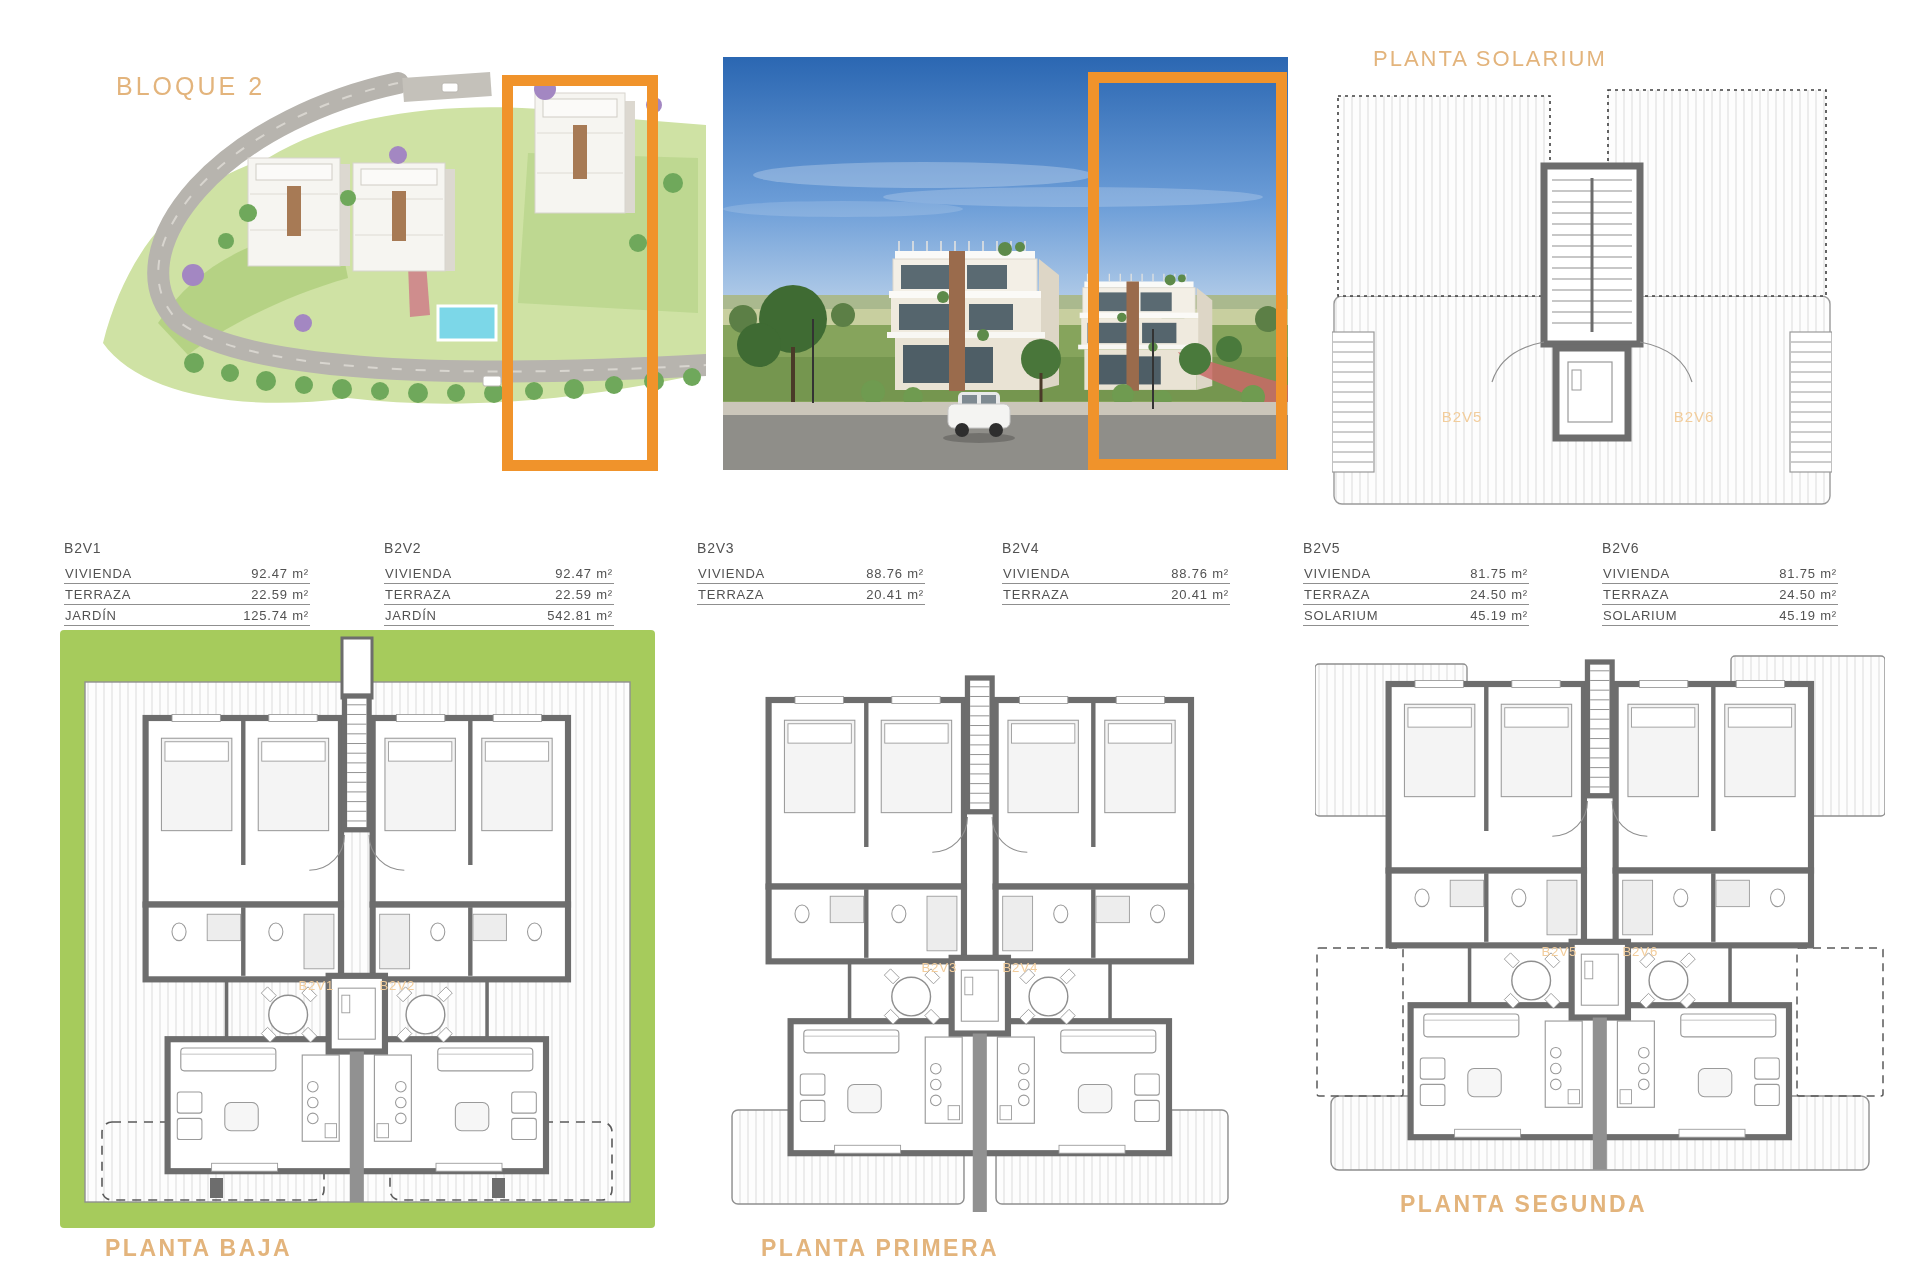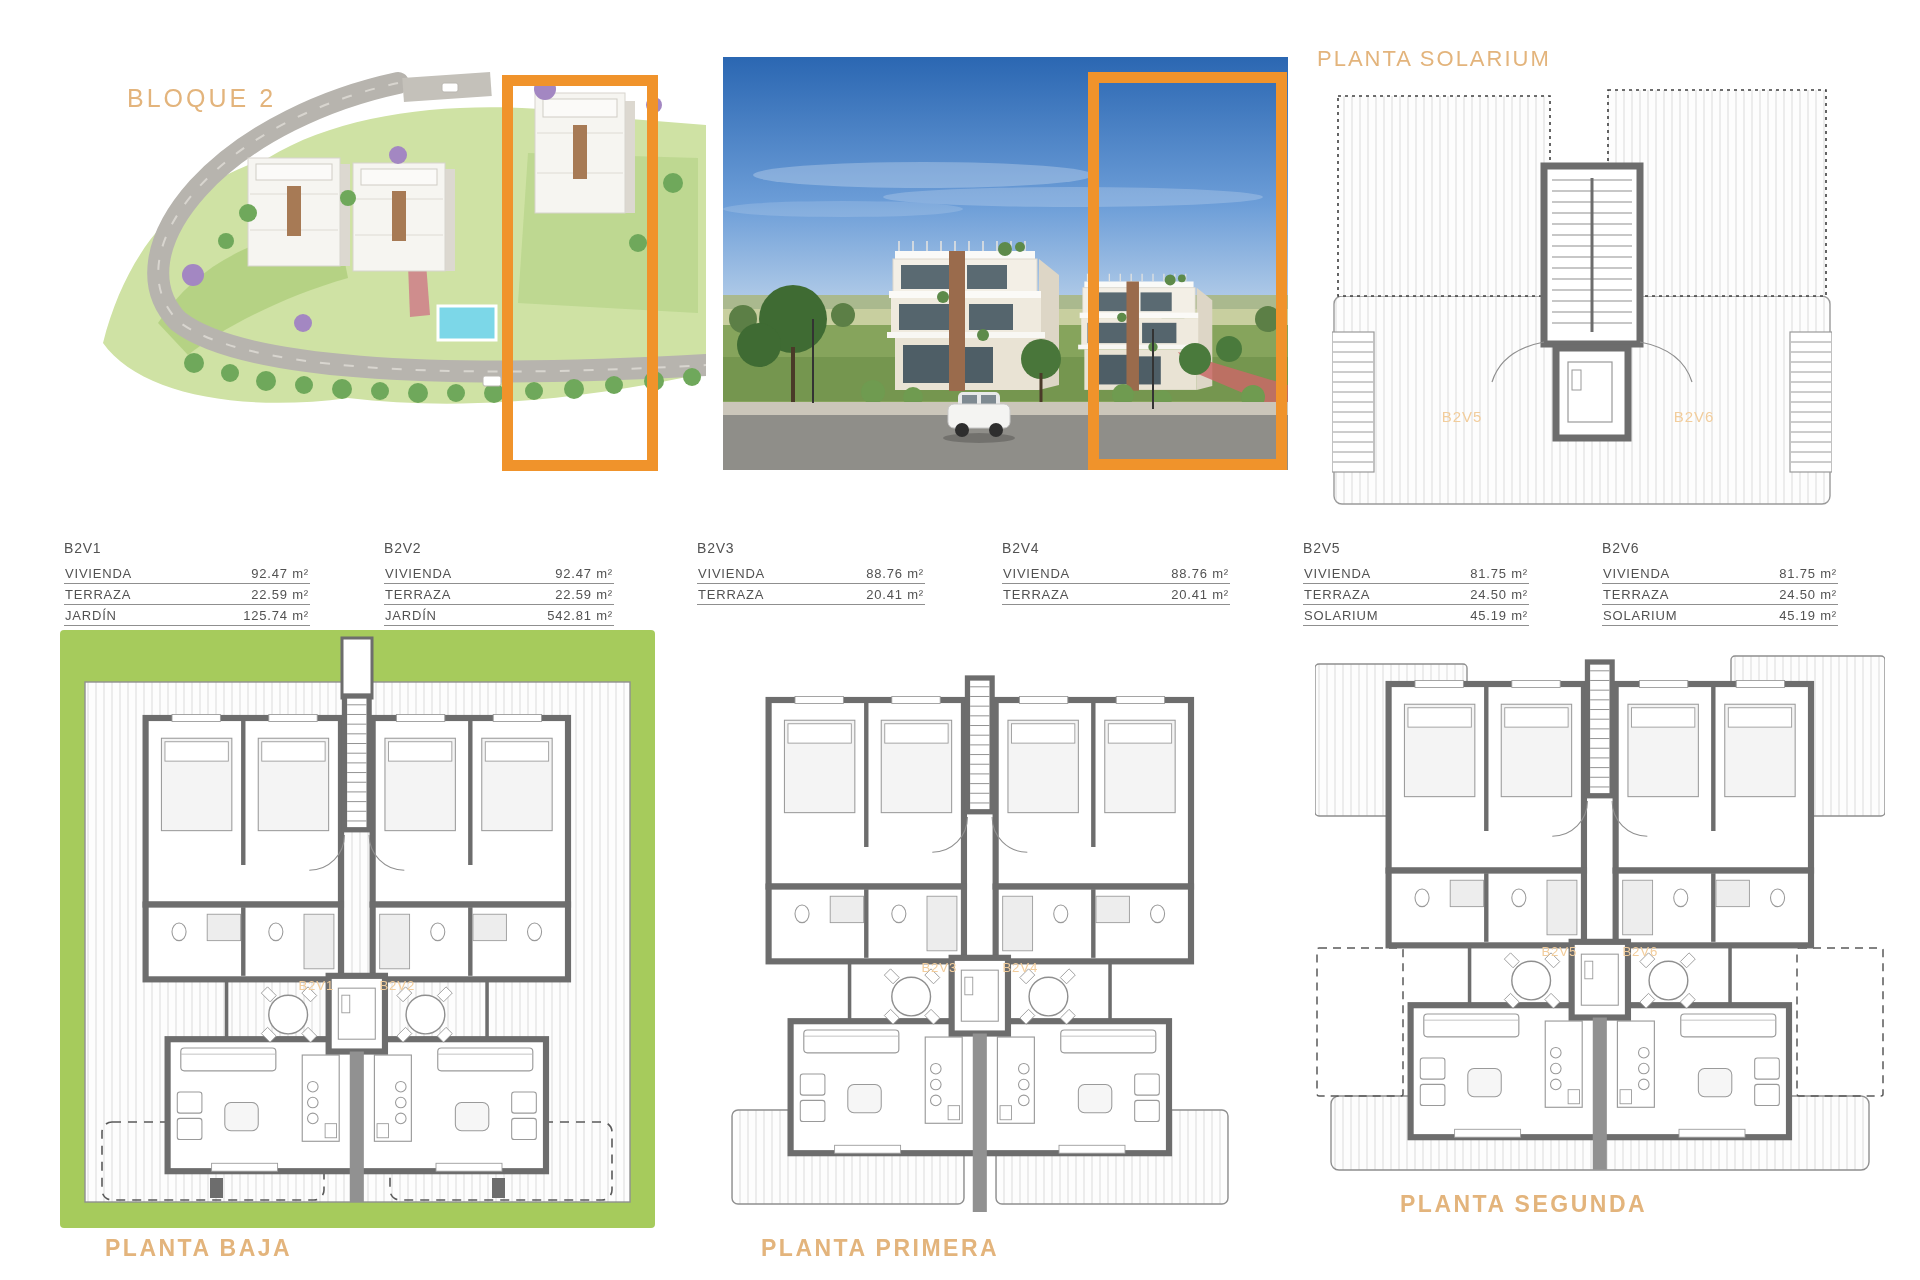--- a/index.html
+++ b/index.html
@@ -15,22 +15,22 @@
   .spec .r{display:flex;justify-content:space-between;border-bottom:1px solid #8f8f8f;
            padding:3px 1px 2px 1px;font-size:13px;}
   .spec .r .v{text-align:right;}
   svg{display:block;}
 </style>
 </head>
 <body>
 
 <div id="canvas">
 
-  <div class="abs heading" style="left:127px;top:72px;margin-top:12px;">BLOQUE 2</div>
-  <div class="abs heading small" style="left:1317px;top:46px;">PLANTA SOLARIUM</div>
+  <div class="abs heading" style="left:116px;top:72px;">BLOQUE 2</div>
+  <div class="abs heading small" style="left:1373px;top:46px;">PLANTA SOLARIUM</div>
 
   <div class="abs" style="left:98px;top:63px;">
     <svg width="608" height="357" viewBox="0 0 608 357">
       <path d="M5,280 C30,180 90,120 170,95 C260,40 400,35 520,55 L608,62 L608,310 C480,338 360,348 250,335 C140,350 40,330 5,280 Z" fill="#cfe2a4"></path>
       <path d="M60,260 C100,200 160,170 240,165 L250,215 C180,235 120,268 90,292 Z" fill="#a9cc76" opacity="0.7"></path>
       <path d="M430,90 L600,95 L600,250 L420,240 Z" fill="#b9d68c" opacity="0.8"></path>
       <path d="M300,20 C230,35 150,70 100,125 C55,175 48,225 80,258 C140,305 330,318 608,302" fill="none" stroke="#b7b4ae" stroke-width="22" stroke-linecap="round"></path>
       <path d="M300,20 C230,35 150,70 100,125 C55,175 48,225 80,258 C140,305 330,318 608,302" fill="none" stroke="#d8d5cf" stroke-width="2" stroke-dasharray="10 14"></path>
       <rect x="305" y="12" width="88" height="24" fill="#c4c1ba" transform="rotate(-4 349 24)"></rect>
       <path d="M308,148 L324,148 L332,252 L312,254 Z" fill="#cf8d8d"></path>

